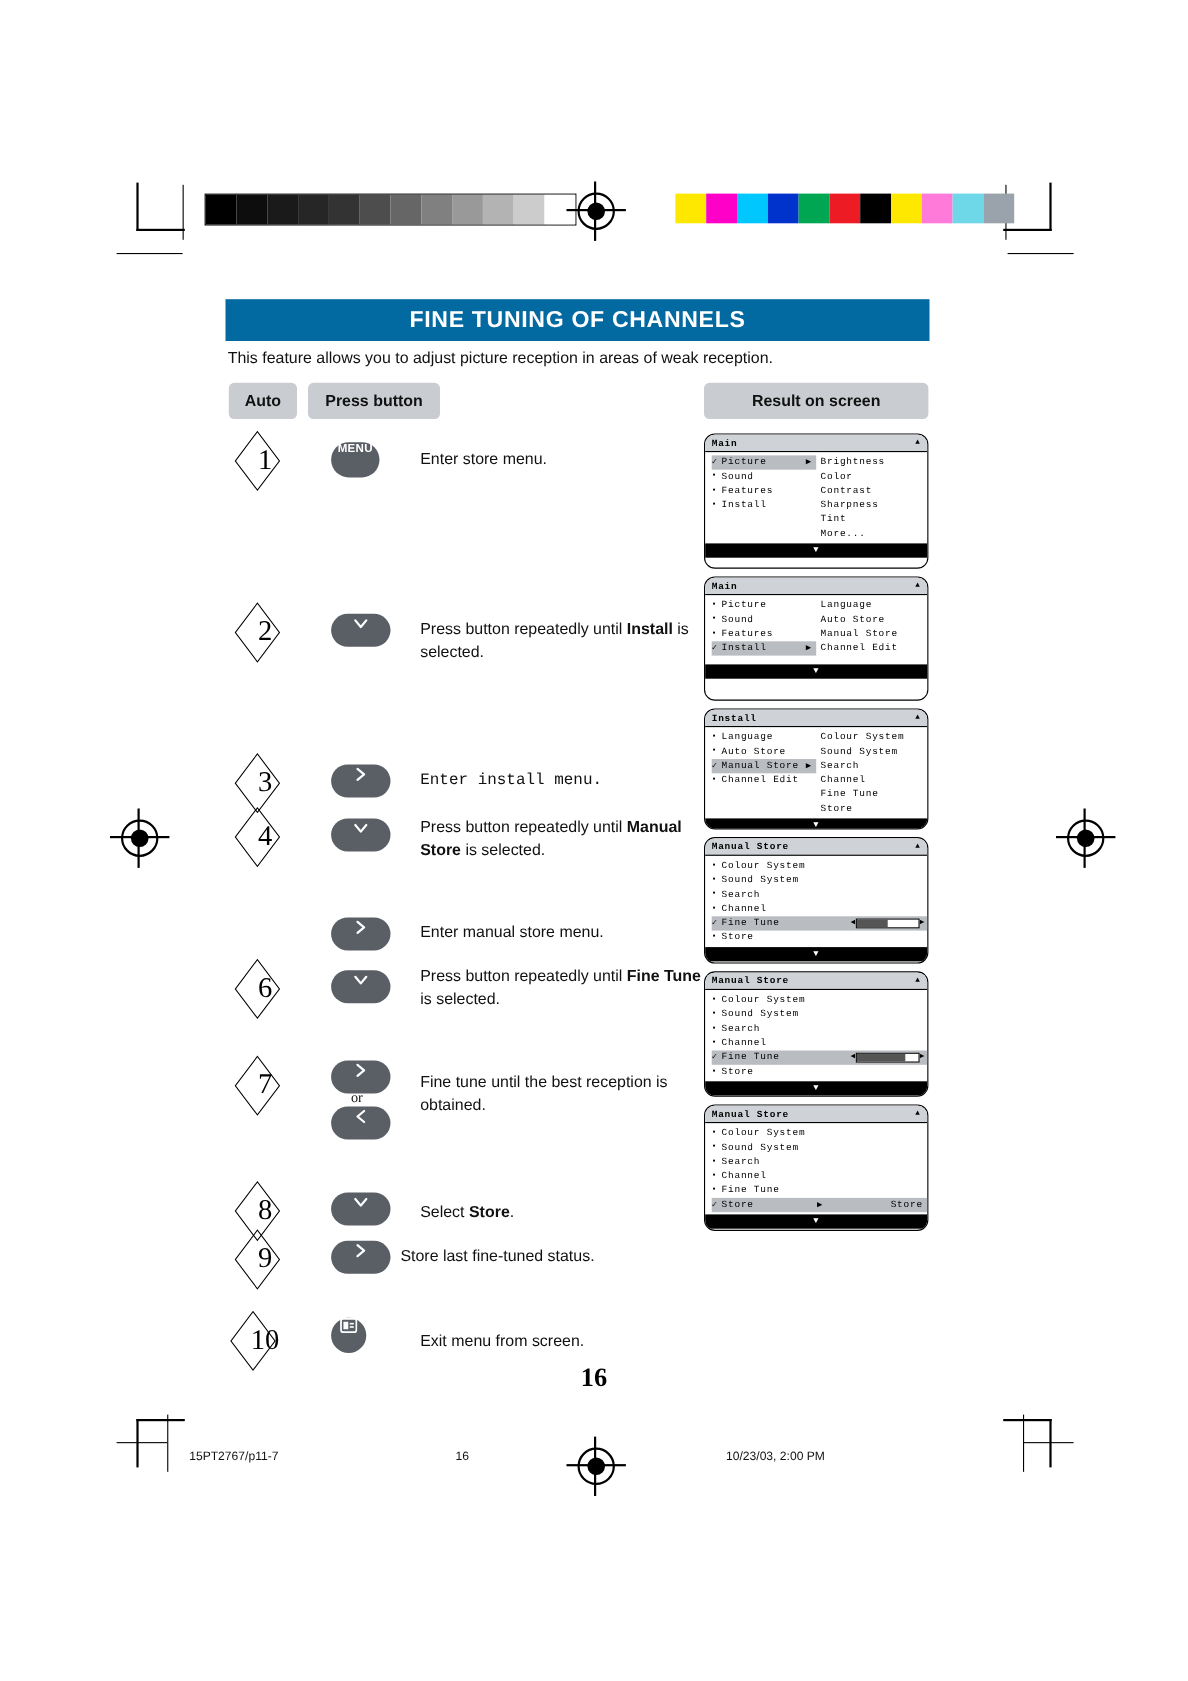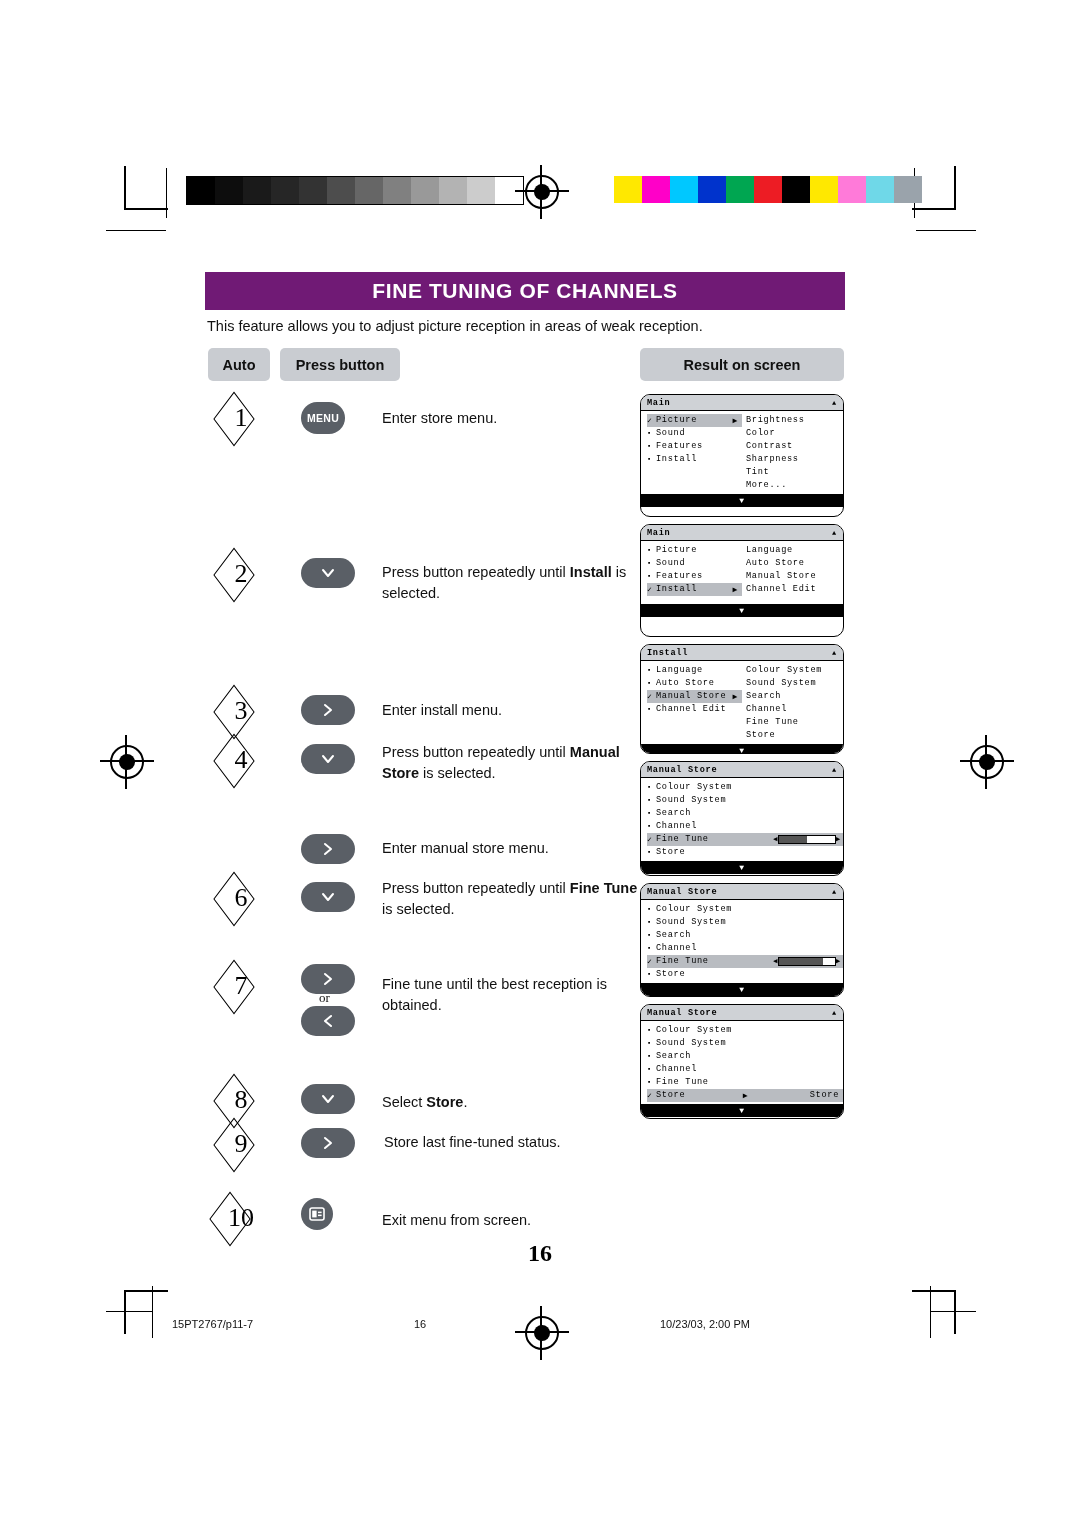--- a/index.html
+++ b/index.html
@@ -43,21 +43,21 @@
   .target:before,.target:after{content:"";position:absolute;background:#000;}
   .target:before{left:-12px;top:13px;width:54px;height:2px;}
   .target:after{top:-12px;left:13px;height:54px;width:2px;}
   .target-inner{position:absolute;left:7px;top:7px;width:16px;height:16px;border-radius:50%;background:#000;}
   .t-top{left:525px;top:175px;}
   .t-left{left:110px;top:745px;}
   .t-right{left:970px;top:745px;}
   .t-bottom{left:525px;top:1316px;}
 
   
-  .banner{position:absolute;left:205px;top:272px;width:640px;height:38px;background:#701a75;}
+  .banner{position:absolute;left:205px;top:272px;width:640px;height:38px;background:#0369a1;}
   .banner span{
     color:#fff;font-weight:bold;font-size:21px;letter-spacing:.6px;
     display:block;text-align:center;line-height:38px;
     font-variant:small-caps;
   }
   .intro{position:absolute;left:207px;top:318px;width:660px;font-size:14.5px;color:#111;}
 
   
   .pill{position:absolute;background:#c9ccd1;border-radius:5px;
     display:flex;align-items:center;justify-content:center;
@@ -70,21 +70,21 @@
   .step-num{position:absolute;width:56px;height:36px;
     display:flex;align-items:center;justify-content:center;
     font-family:"Liberation Serif", serif;font-size:26px;color:#000;}
   .step-num:before{
     content:"";position:absolute;left:4px;top:2px;width:32px;height:32px;
     border:1.6px solid #000;transform:rotate(45deg) skew(8deg,8deg);
   }
   .step-num span{position:relative;z-index:2;}
 
   .btn{position:absolute;width:54px;height:30px;border-radius:15px;background:#5a5f66;
-    display:flex;align-items:center;justify-content:center;color:#fff;}
+    display:flex;align-items:flex-start;justify-content:center;color:#fff;}
   .btn.round{width:32px;height:32px;border-radius:50%;}
   .btn .lbl{font-size:10.5px;font-weight:bold;letter-spacing:.3px;}
   .btn svg{display:block;}
 
   .step-text{position:absolute;font-size:14.5px;color:#111;line-height:21px;width:265px;}
   .step-text b{font-weight:bold;}
   .or-label{position:absolute;font-size:13px;color:#111;font-family:Liberation Serif, serif;}
 
   
   .tv-col{position:absolute;left:640px;top:394px;width:204px;}
@@ -209,21 +209,21 @@
       </div>
       <div class="step-text" style="left: 382px; top: 562px;">Press button repeatedly until <b>Install</b> is selected.</div>
       <div class="step-num" style="left: 213px; top: 693px;">
         <span>3</span>
       </div>
       <div class="btn" style="left: 301px; top: 695px;">
         <svg width="18" height="18" viewBox="0 0 18 18">
           <path d="M6 4 L12 9 L6 14" fill="none" stroke="#fff" stroke-width="2" stroke-linecap="round" stroke-linejoin="round"></path>
         </svg>
       </div>
-      <div class="step-text" style="left: 382px; top: 700px;">Enter install menu.</div>
+      <div class="step-text" style="left: 382px; top: 700px; font-family: Liberation Mono, monospace;">Enter install menu.</div>
       <div class="step-num" style="left: 213px; top: 742px;">
         <span>4</span>
       </div>
       <div class="btn" style="left: 301px; top: 744px;">
         <svg width="18" height="18" viewBox="0 0 18 18">
           <path d="M4 6 L9 12 L14 6" fill="none" stroke="#fff" stroke-width="2" stroke-linecap="round" stroke-linejoin="round"></path>
         </svg>
       </div>
       <div class="step-text" style="left: 382px; top: 742px;">Press button repeatedly until <b>Manual Store</b> is selected.</div>
       <div class="btn" style="left: 301px; top: 834px;">
@@ -266,21 +266,21 @@
       </div>
       <div class="step-text" style="left: 382px; top: 1092px;">Select <b>Store</b>.</div>
       <div class="step-num" style="left: 213px; top: 1126px;">
         <span>9</span>
       </div>
       <div class="btn" style="left: 301px; top: 1128px;">
         <svg width="18" height="18" viewBox="0 0 18 18">
           <path d="M6 4 L12 9 L6 14" fill="none" stroke="#fff" stroke-width="2" stroke-linecap="round" stroke-linejoin="round"></path>
         </svg>
       </div>
-      <div class="step-text" style="left: 384px; top: 1132px;">Store last fine-tuned status.</div>
+      <div class="step-text" style="left: 364px; top: 1132px;">Store last fine-tuned status.</div>
       <div class="step-num" style="left: 209px; top: 1200px; width: 64px;">
         <span>10</span>
       </div>
       <div class="btn round" style="left: 301px; top: 1198px;">
         <svg width="16" height="14" viewBox="0 0 16 14">
           <rect x="1" y="1" width="14" height="12" rx="2" fill="none" stroke="#fff" stroke-width="1.6"></rect>
           <rect x="3.2" y="3.6" width="4.4" height="6.8" fill="#fff"></rect>
           <rect x="9" y="4.6" width="3.6" height="1.5" fill="#fff"></rect>
           <rect x="9" y="7.6" width="3.6" height="1.5" fill="#fff"></rect>
         </svg>

